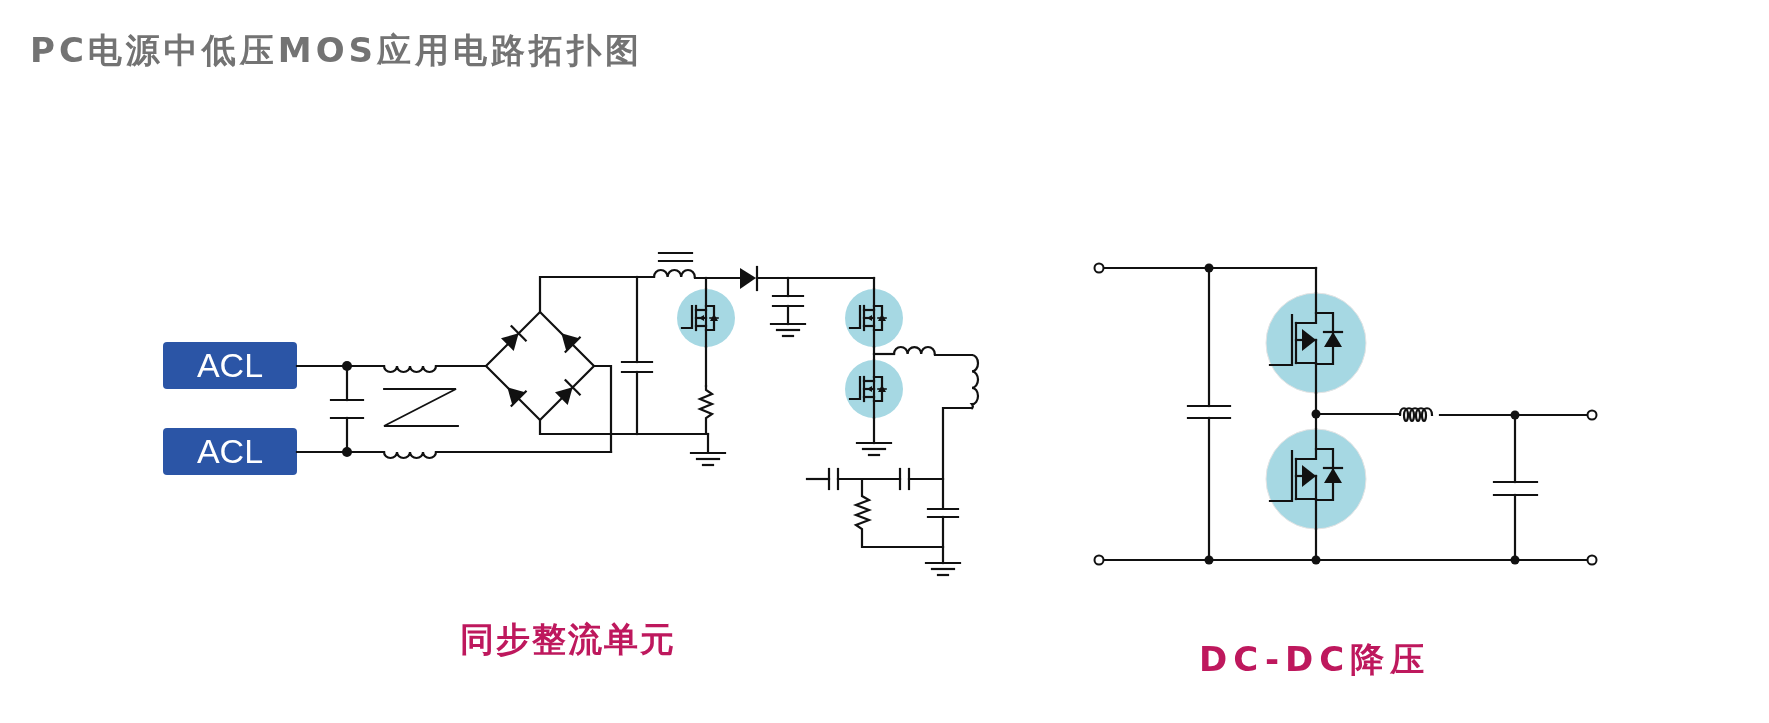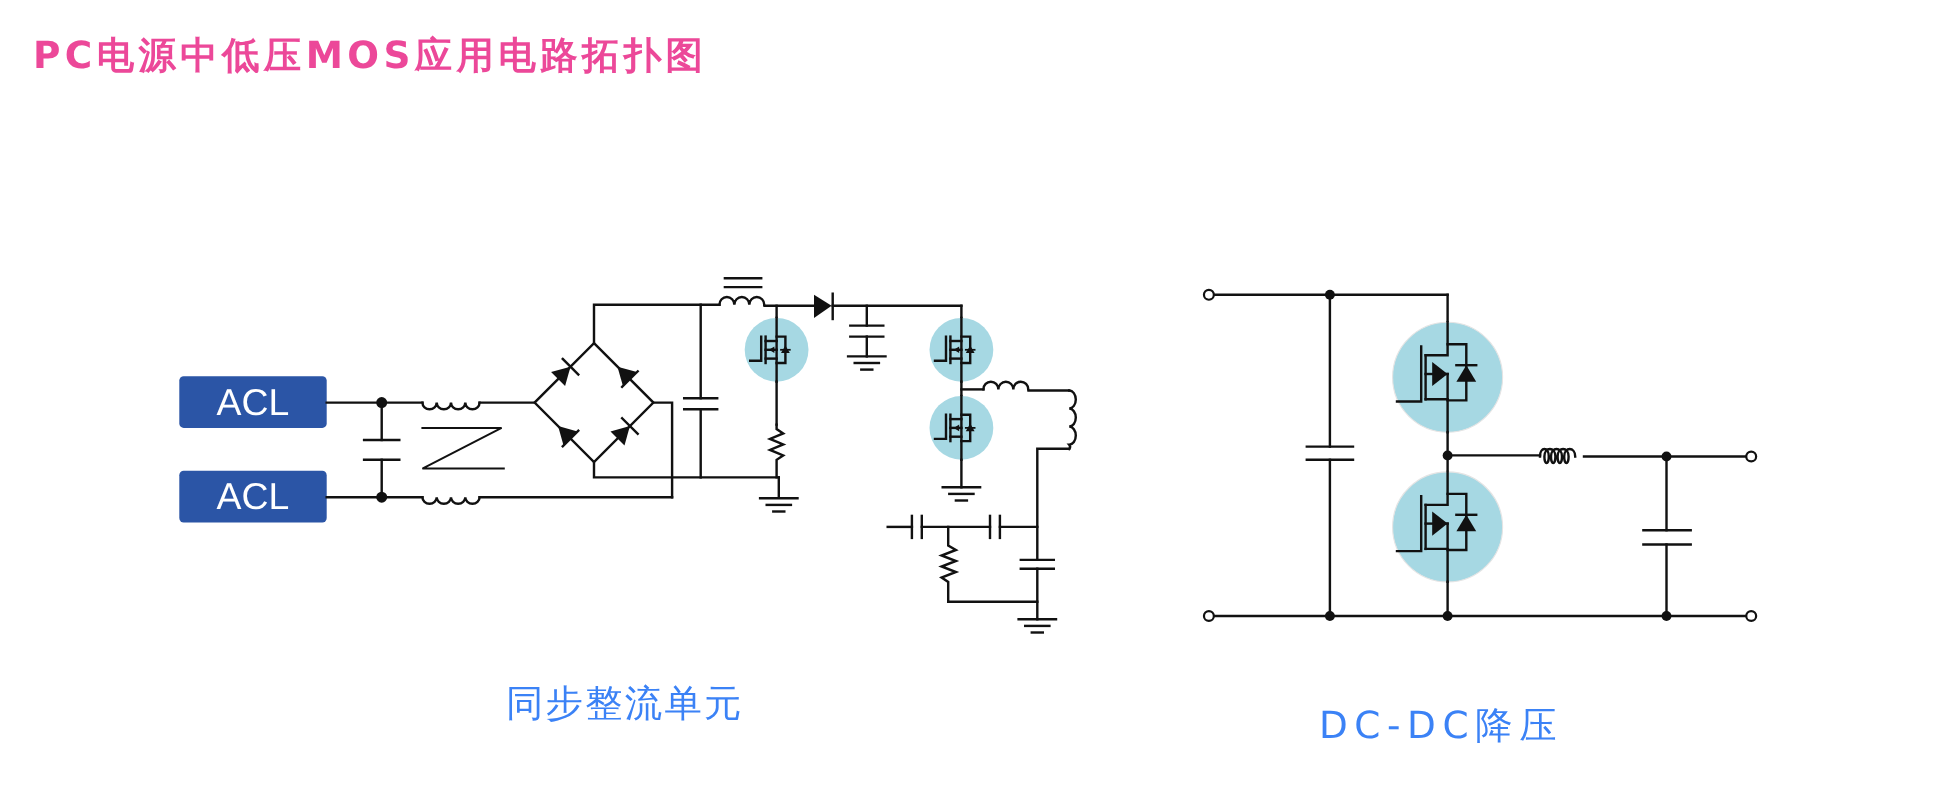--- a/index.html
+++ b/index.html
@@ -1,18 +1,18 @@
 <!DOCTYPE html>
 <html><head>
 <meta charset="utf-8">
 <style>
   html, body { margin: 0; padding: 0; background: #ffffff; }
   body { width: 1769px; height: 723px; position: relative; overflow: hidden; font-family: "DejaVu Sans", sans-serif; }
-  .title { position: absolute; left: 30px; top: 28px; font-size: 34px; font-weight: bold; color: #ec4899; letter-spacing: 4px; white-space: nowrap; }
-  .caption { position: absolute; font-size: 34px; font-weight: normal; color: #3b82f6; white-space: nowrap; }
+  .title { position: absolute; left: 30px; top: 28px; font-size: 34px; font-weight: bold; color: #737373; letter-spacing: 4px; white-space: nowrap; }
+  .caption { position: absolute; font-size: 34px; font-weight: bold; color: #be185d; white-space: nowrap; }
   .cap1 { left: 460px; top: 617px; letter-spacing: 2px; }
   .cap2 { left: 1199px; top: 637px; letter-spacing: 6px; }
   svg { position: absolute; left: 0; top: 0; }
   .w { stroke: #111; stroke-width: 2.2; fill: none; stroke-linecap: square; }
   .dot { fill: #111; }
   .term { fill: #fff; stroke: #111; stroke-width: 2; }
   .tri { fill: #111; stroke: none; }
   .acl-box { fill: #2b55a6; }
   .acl-text { fill: #ffffff; font-family: "Liberation Sans", sans-serif; font-size: 34px; }
 </style>

